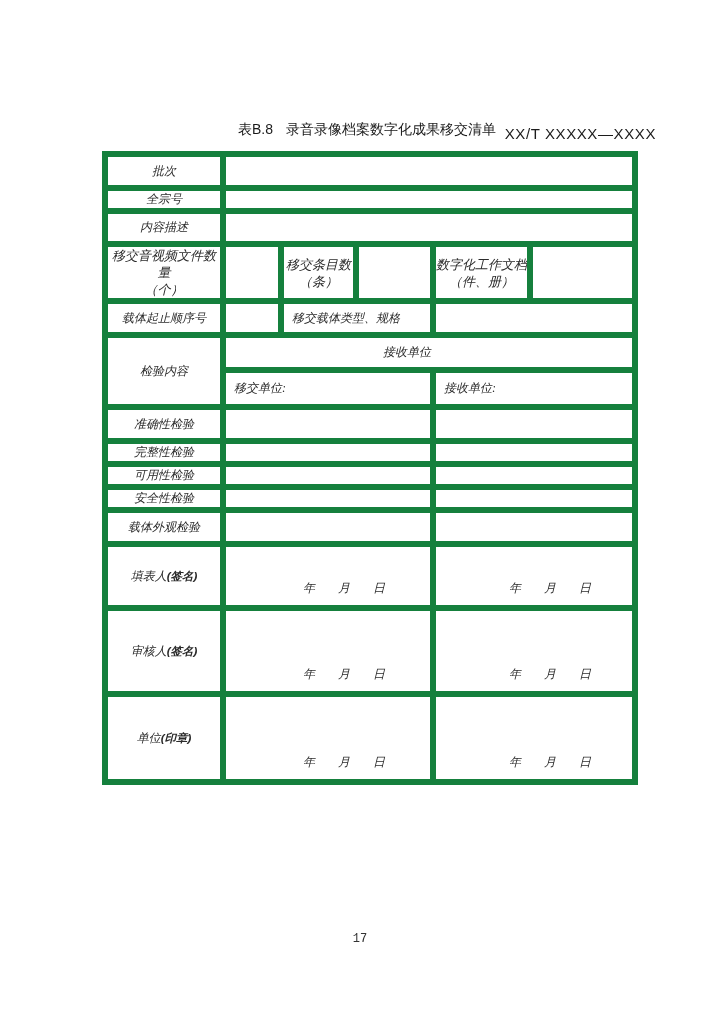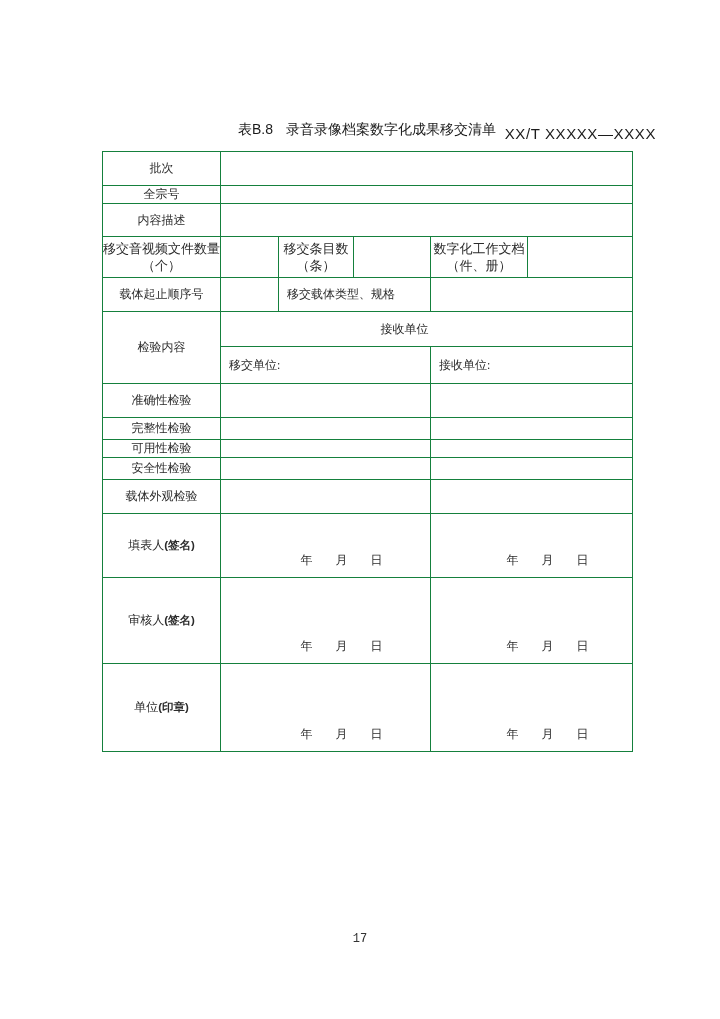--- a/index.html
+++ b/index.html
@@ -22,22 +22,22 @@
     font-family:"Liberation Sans", sans-serif;
     font-weight:normal; font-size:14px; color:#1a1a1a;
     white-space:nowrap;
   }
   .table-title .gap { display:inline-block; width:13px; }
   table.form {
     position:absolute; left:102px; top:151px;
     width:530px; border-collapse:collapse; table-layout:fixed;
   }
   td {
-    border:1px solid #15803d; padding:0;
-    font-size:12px; color:#2b2b2b; overflow:hidden;
+    border:6px solid #15803d; padding:0;
+    font-size:12px; color:#2b2b2b; overflow:hidden;font-style:italic;
   }
   td.lbl { text-align:center; vertical-align:middle; }
   td.lbl-sm { text-align:center; vertical-align:middle; font-size:13px; line-height:17px; }
   td.lbl-left { text-align:left; vertical-align:middle; padding-left:8px; }
   td.blank { background:#ffffff; }
   .unit-name-text { display:inline-block; transform:translateX(-22px); }
   td.datecell { vertical-align:bottom; }
   .dateline {
     display:flex; justify-content:center; column-gap:23px;
     padding-bottom:8px; transform:translateX(16px);

